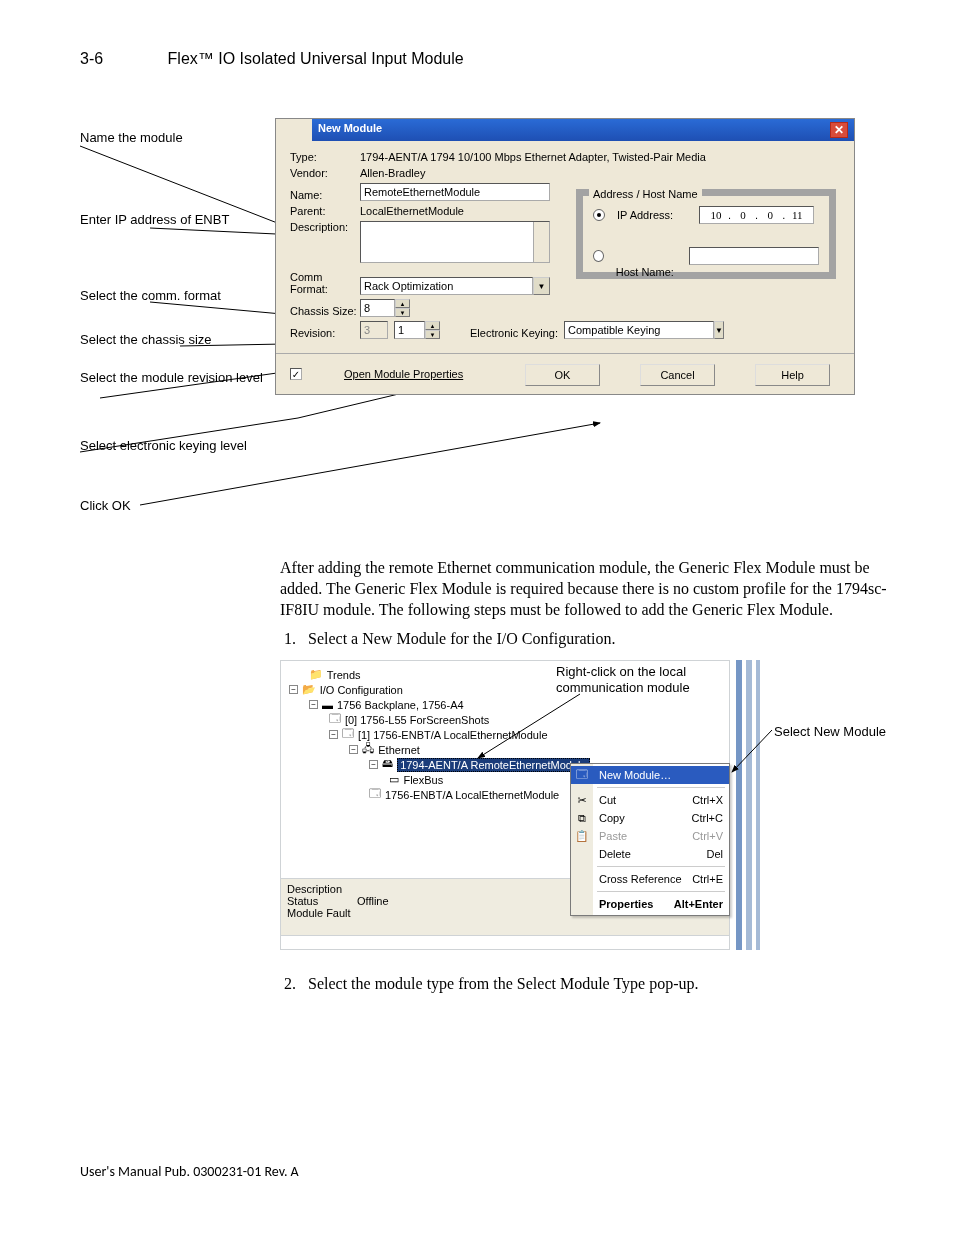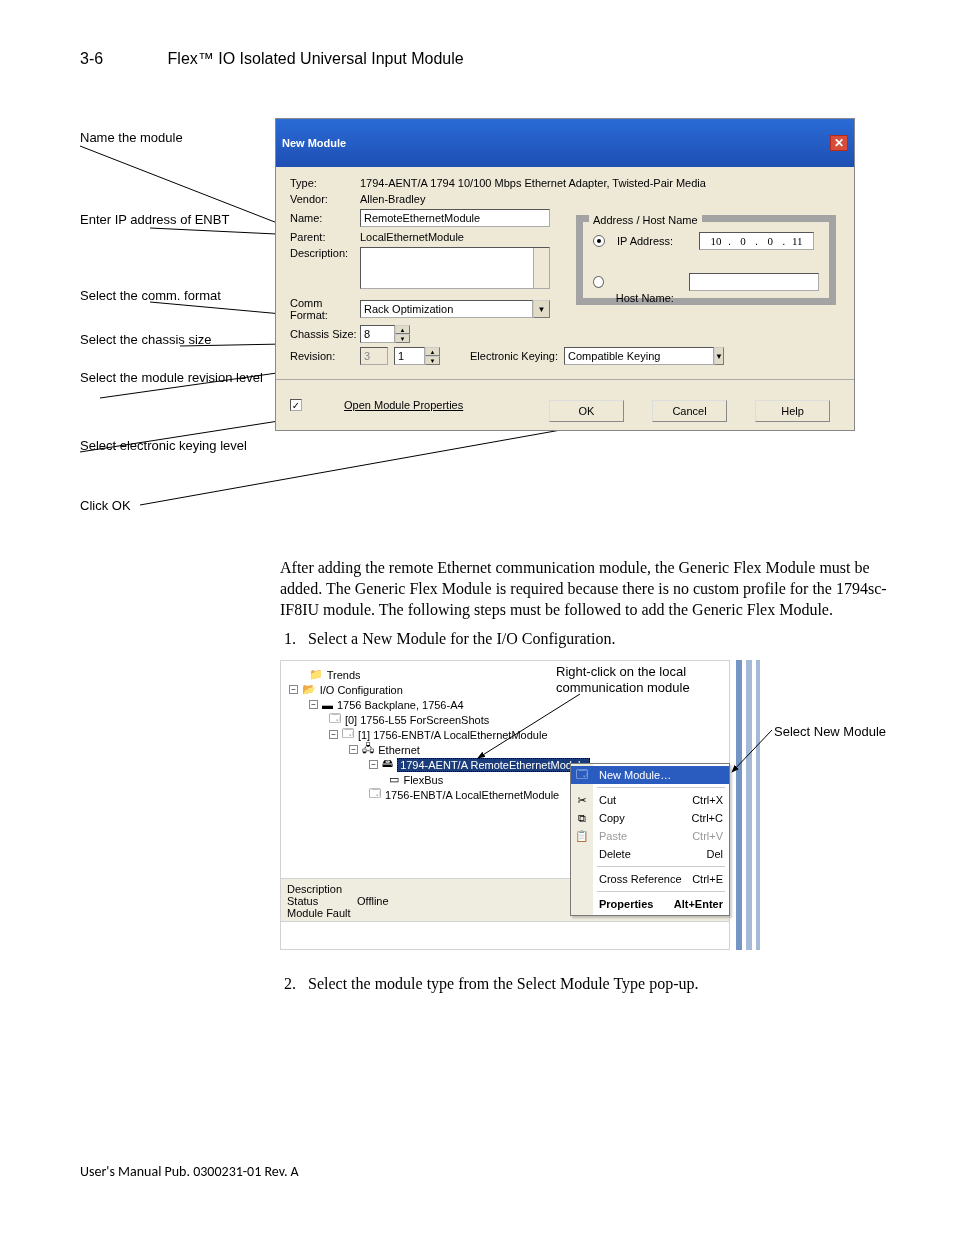--- a/index.html
+++ b/index.html
@@ -42,37 +42,38 @@
     width: 580px;
     background: #eee8d7;
     border: 1px solid #888;
     font-family: Tahoma, Arial, sans-serif;
     font-size: 11px;
     color: #000;
   }
   .titlebar {
     background: linear-gradient(#2a6bd6, #1e4fb3);
     color: #fff;
-    padding: 16px 6px;
+    padding: 3px 6px;
     font-weight: bold;
     display:flex;
     justify-content: space-between;
-    align-items: center;
+    align-items: flex-start;
+    margin-left: 36px;
   }
   .close-x {
     width: 18px; height: 16px;
     background: #d84c3a;
     border: 1px solid #b52a1a;
     color: white;
     display:flex; align-items:center; justify-content:center;
     font-size: 12px;
     font-weight: bold;
   }
   .dialog-body { padding: 10px 14px 8px 14px; position:relative; }
-  .row { display:flex; align-items:center; margin-bottom: 4px; }
+  .row { display:flex; align-items:flex-end; margin-bottom: 4px; }
   .lbl { width: 70px; }
   .val { flex:1; }
   .text-input {
     border: 1px inset #aaa;
     background: white;
     padding: 1px 3px;
     height: 18px;
     font-family: Tahoma, Arial, sans-serif;
     font-size: 11px;
   }
@@ -144,21 +145,21 @@
     display:flex; align-items:center;
     border: 1px inset #aaa; background:white;
     height:18px; padding: 0 4px;
   }
   .checkbox {
     width:12px; height:12px;
     border:1px inset #aaa; background:white;
     display:inline-flex; align-items:center; justify-content:center;
     font-size:10px;
   }
-  .btnrow { display:flex; gap: 28px; justify-content:flex-end; padding-right: 10px; margin-top:12px;}
+  .btnrow { display:flex; gap: 40px; justify-content:flex-end; padding-right: 10px; margin-top:2px;}
   .win-btn {
     width: 75px; height: 22px;
     background: #eee8d7;
     border: 1px outset #ddd;
     display:flex; align-items:center; justify-content:center;
     font-size:11px;
   }
   svg.leaders { position:absolute; left:0; top:0; pointer-events:none; }
 
   
@@ -211,21 +212,21 @@
   }
   .status-panel {
     position:absolute;
     left:0; top: 218px;
     width: 450px;
     background:#efece0;
     border:1px solid #cfd3d6;
     font-family:Tahoma, Arial, sans-serif;
     font-size:11px;
     padding: 4px 6px;
-    height: 44px;
+    height: 58px;
   }
   .status-row { display:flex; }
   .status-row .slbl { width: 70px; }
 
   .ctx-menu {
     position:absolute;
     left: 290px; top: 103px;
     width: 160px;
     background:#fff;
     border:1px solid #7a7a7a;

